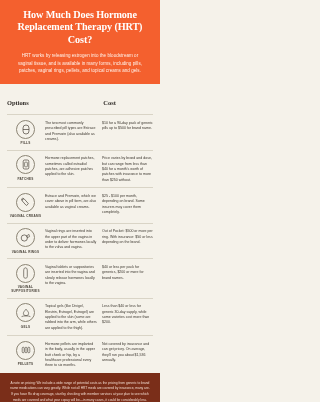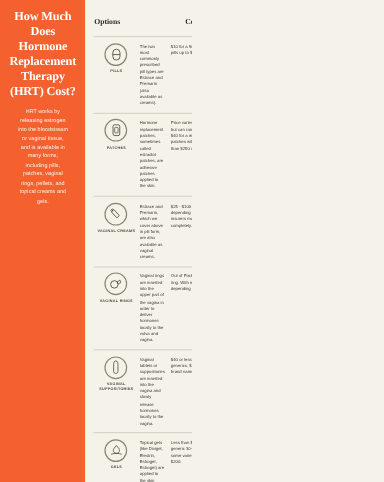--- a/index.html
+++ b/index.html
@@ -2,21 +2,21 @@
 <html><head>
 <meta charset="utf-8">
 <style>
   * { margin:0; padding:0; box-sizing:border-box; }
   html,body { width:160px; height:402px; }
   body {
     font-family:"Liberation Sans", sans-serif;
     background:#F5F2EA;
     overflow:hidden;
   }
-  .infographic { width:160px; height:402px; position:relative; display:flex; flex-direction:row; }
+  .infographic { width:160px; height:402px; position:relative; display:flex; flex-direction:column; }
 
   
   .header { background:#F4602E; padding:9px 8px 10px 8px; text-align:center; }
   .title {
     font-family:"Liberation Serif", serif;
     font-size:10.2px; line-height:12.4px; font-weight:700;
     color:#FFFFFF; letter-spacing:-0.1px;
   }
   .intro {
     margin-top:6px;

